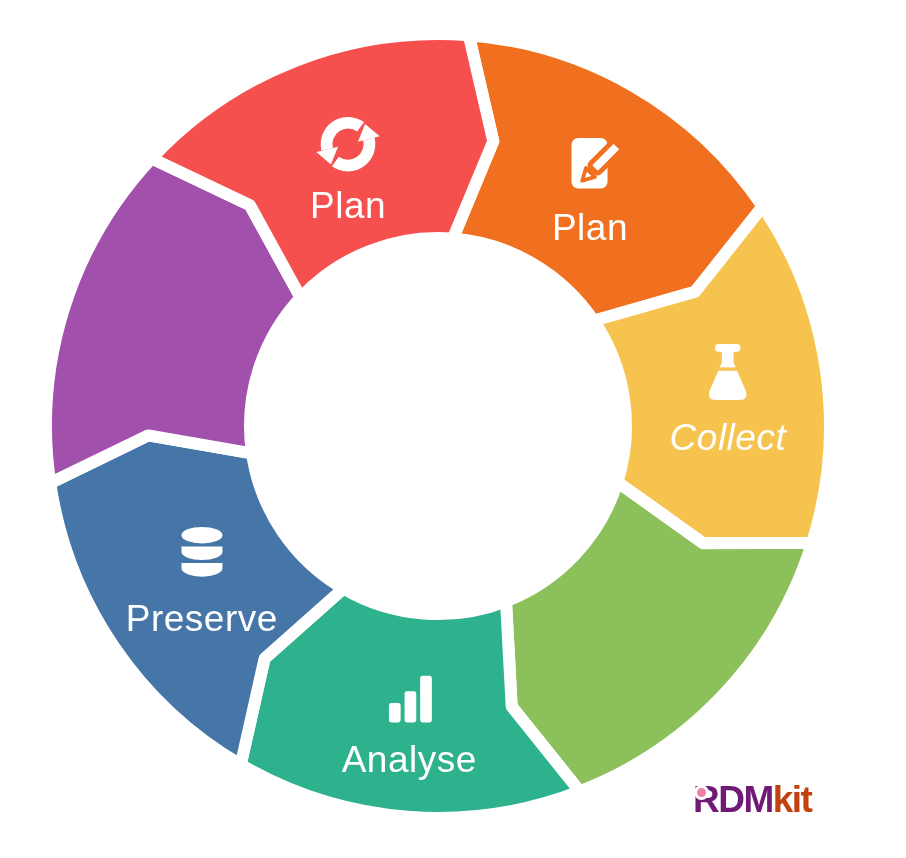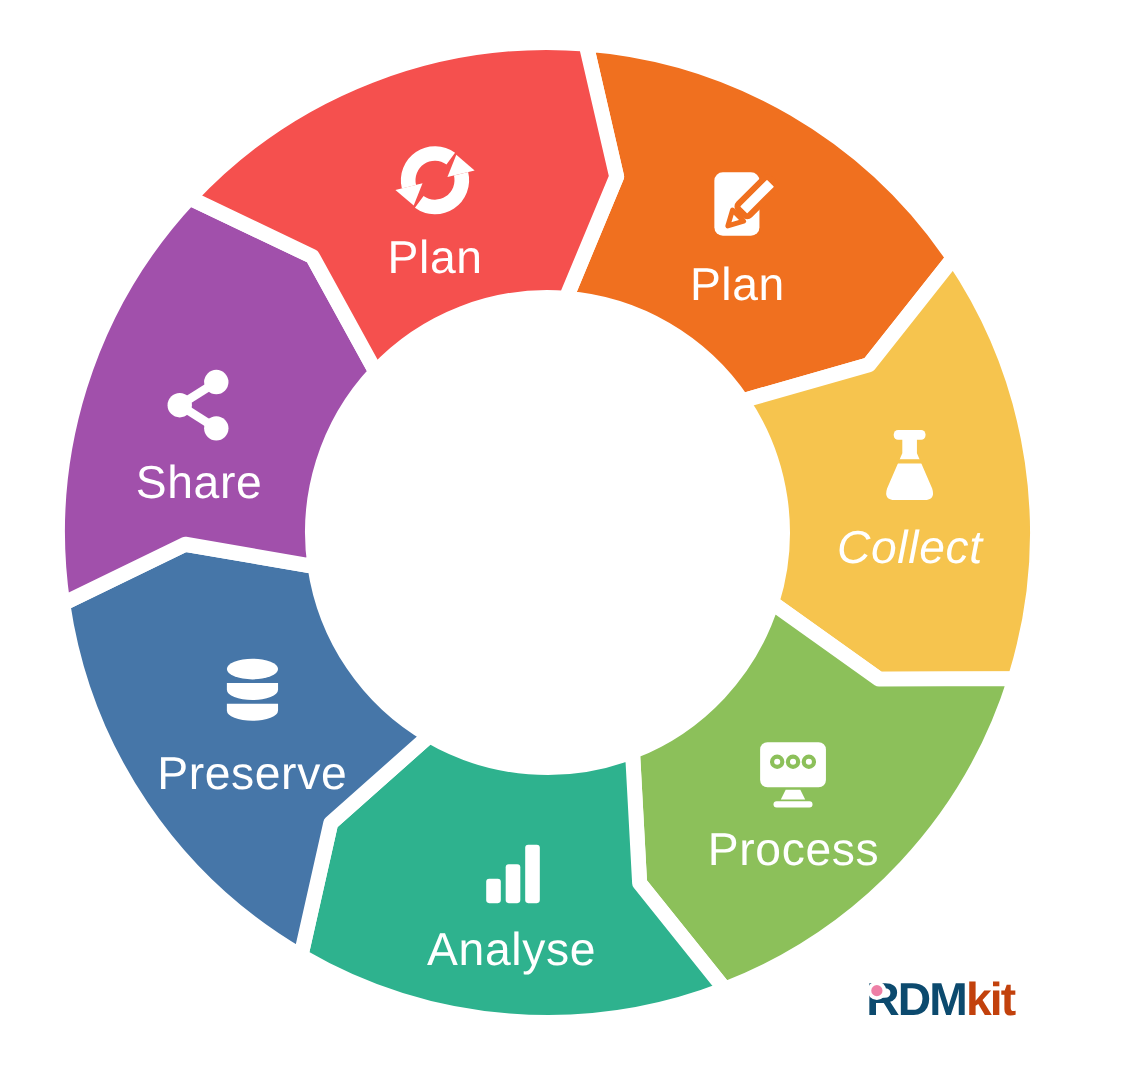--- a/index.html
+++ b/index.html
@@ -55,71 +55,50 @@
 
   <div class="seg-group" style="left: 727.921px; top: 377.851px; font-style: italic; --seg: #F6C44E;">
     <svg class="seg-icon" viewBox="0 0 80 80">
       <rect x="27" y="7" width="26" height="8" rx="3.5" fill="#fff"></rect>
       <path d="M34 13 v13 L21.5 55 q-3 9.5 6.5 9.5 h24 q9.5 0 6.5 -9.5 L46 26 v-13 z" fill="#fff"></path>
       <rect x="26" y="31" width="28" height="3.5" fill="var(--seg)"></rect>
     </svg>
     <div class="seg-label">Collect</div>
   </div>
 
-  <div class="seg-group" style="left: 634.846px; top: 620.044px; --seg: #8CC05A;">
-    <svg class="seg-icon" viewBox="0 0 80 80">
-      <rect x="13" y="15" width="54" height="37" rx="6" fill="#fff"></rect>
-      <circle cx="27" cy="31" r="4.2" fill="#fff" stroke="var(--seg)" stroke-width="3.4"></circle>
-      <circle cx="40" cy="31" r="4.2" fill="#fff" stroke="var(--seg)" stroke-width="3.4"></circle>
-      <circle cx="53" cy="31" r="4.2" fill="#fff" stroke="var(--seg)" stroke-width="3.4"></circle>
-      <polygon points="34,54 46,54 50,62 30,62" fill="#fff"></polygon>
-      <rect x="24" y="63.5" width="32" height="5" rx="2.5" fill="#fff"></rect>
-    </svg>
-    <div class="seg-label">Process</div>
-  </div>
 
   <div class="seg-group" style="left: 409.247px; top: 700.106px; --seg: #2EB28E;">
     <svg class="seg-icon" viewBox="0 0 80 80">
       <rect x="19" y="45" width="12" height="20" rx="2.5" fill="#fff"></rect>
       <rect x="35" y="33" width="12" height="32" rx="2.5" fill="#fff"></rect>
       <rect x="51" y="17" width="12" height="48" rx="2.5" fill="#fff"></rect>
     </svg>
     <div class="seg-label">Analyse</div>
   </div>
 
   <div class="seg-group" style="left: 201.781px; top: 559.466px; --seg: #4676A8;">
     <svg class="seg-icon" viewBox="0 0 80 80">
       <ellipse cx="40" cy="17.5" rx="21" ry="8.5" fill="#fff"></ellipse>
       <path d="M19 29 h42 v5.5 a21 8.5 0 0 1 -42 0 Z" fill="#fff"></path>
       <path d="M19 46 h42 v5.5 a21 8.5 0 0 1 -42 0 Z" fill="#fff"></path>
     </svg>
     <div class="seg-label">Preserve</div>
   </div>
 
-  <div class="seg-group" style="left: 159.206px; top: 326.485px; --seg: #A150AB;">
-    <svg class="seg-icon" viewBox="0 0 80 80">
-      <line x1="24" y1="40" x2="54" y2="21" stroke="#fff" stroke-width="7"></line>
-      <line x1="24" y1="40" x2="54" y2="59" stroke="#fff" stroke-width="7"></line>
-      <circle cx="24" cy="40" r="10" fill="#fff"></circle>
-      <circle cx="54" cy="21" r="10" fill="#fff"></circle>
-      <circle cx="54" cy="59" r="10" fill="#fff"></circle>
-    </svg>
-    <div class="seg-label">Share</div>
-  </div>
 
   <div class="seg-group" style="left: 348.061px; top: 145.652px; --seg: #F5504E;">
     <svg class="seg-icon" viewBox="0 0 80 80">
       <g transform="rotate(6 40 40)">
         <path d="M51 21 A22 22 0 0 0 19.3 47.5" stroke="#fff" stroke-width="12" fill="none"></path>
         <polygon points="8.5,51.4 30.1,43.6 24.8,62.5" fill="#fff"></polygon>
         <path d="M29 59 A22 22 0 0 0 60.7 32.5" stroke="#fff" stroke-width="12" fill="none"></path>
         <polygon points="71.5,28.6 49.9,36.4 55.2,17.5" fill="#fff"></polygon>
       </g>
     </svg>
     <div class="seg-label">Plan</div>
   </div>
 
   <div class="logo">
-    <span style="color: #0c4a6e;">RDM</span><span style="color: #c2410c;">kit</span>
+    <span style="color: #701a75;">RDM</span><span style="color: #c2410c;">kit</span>
     <span class="logo-dot" style="background: rgb(238, 127, 166);"></span>
   </div>
 
 </div>
 
 </body></html>

